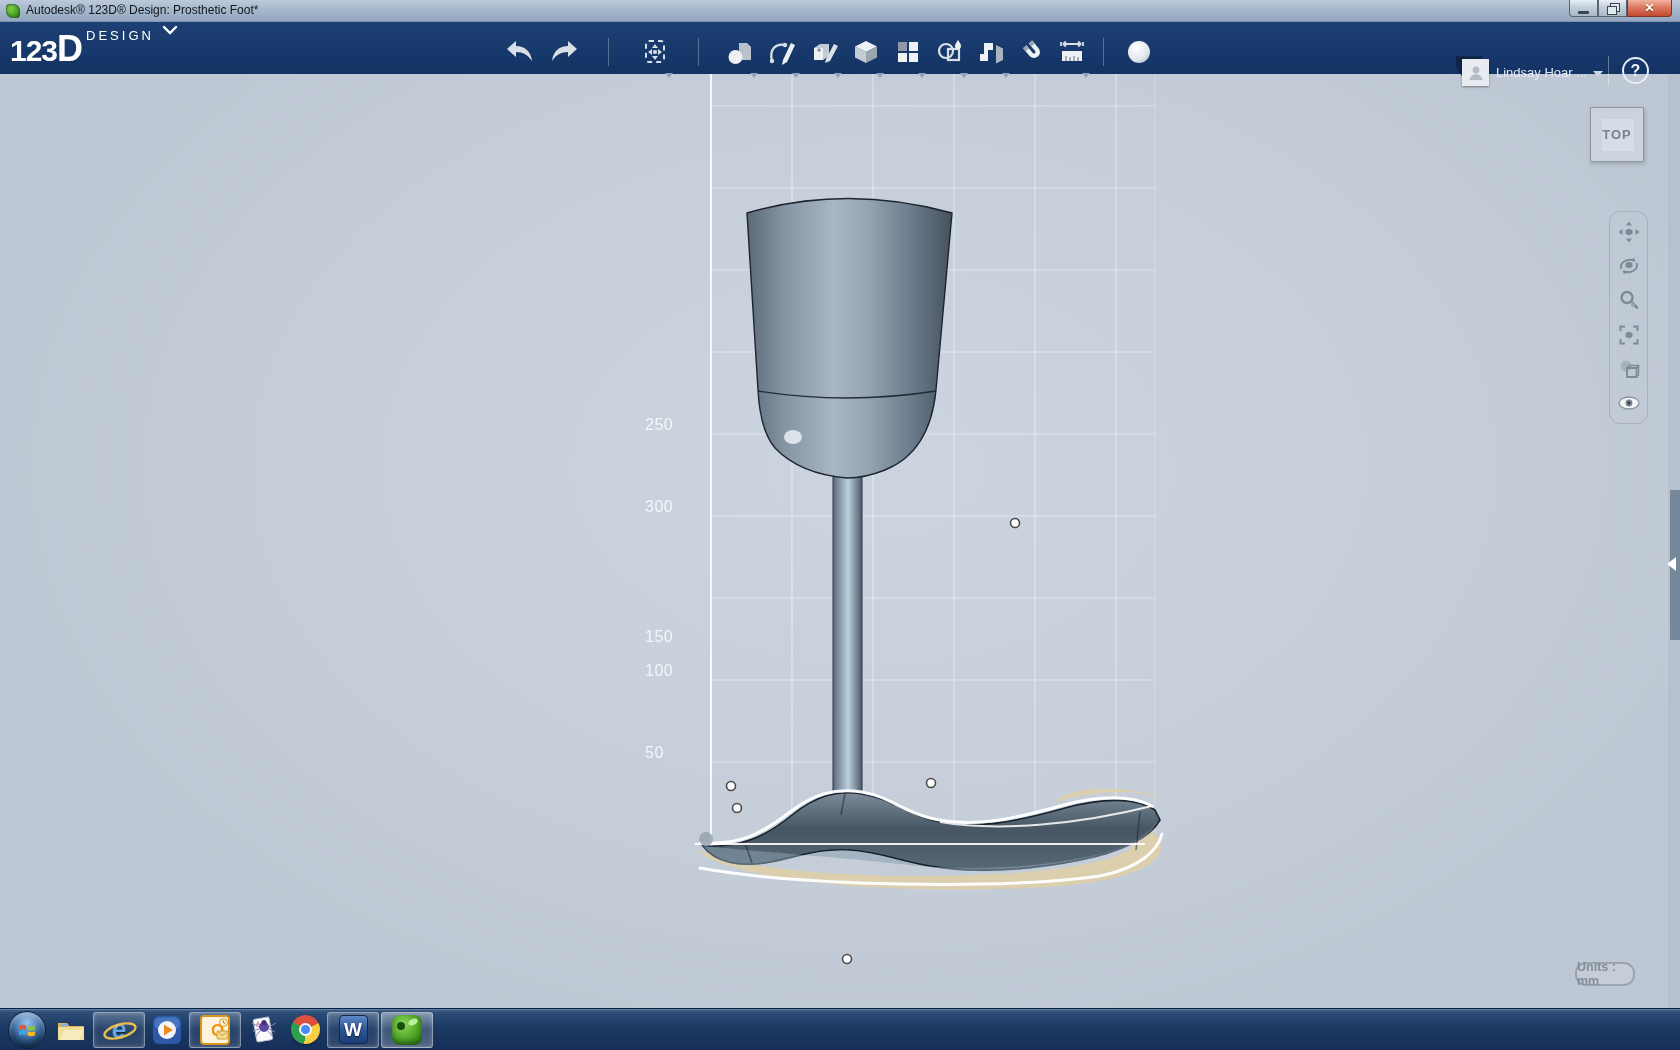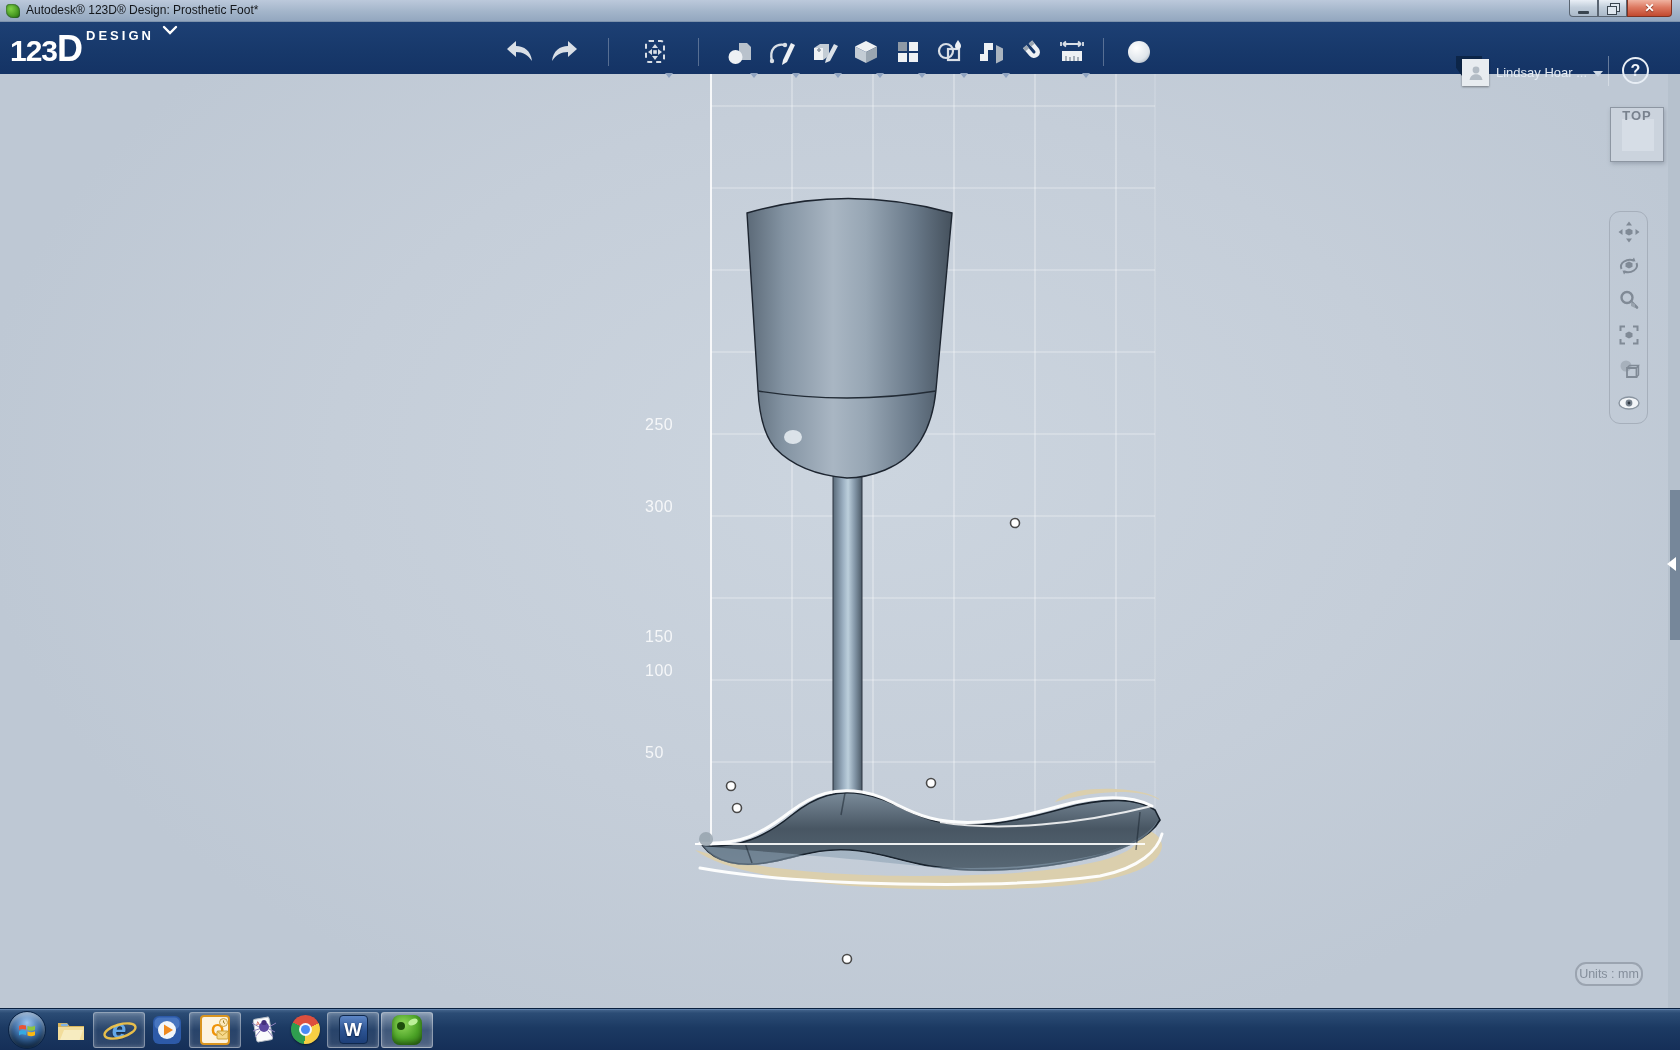--- a/index.html
+++ b/index.html
@@ -27,21 +27,21 @@
   .glyph-restore { position:relative; width:11px; height:10px; }
   .glyph-restore::before { content:""; position:absolute; left:3px; top:0; width:8px; height:7px; border:1.5px solid #3a4550; background:#dfe7ef; }
   .glyph-restore::after { content:""; position:absolute; left:0; top:3px; width:8px; height:7px; border:1.5px solid #3a4550; background:#dfe7ef; }
 
   
   .appbar { position:absolute; left:0; top:22px; width:1680px; height:52px;
     background:linear-gradient(#1d4074, #17386a 60%, #143365); z-index:40; }
   .brand { position:absolute; left:10px; top:6px; display:flex; align-items:flex-start; color:#fff; cursor:pointer; }
   .brand-main { font-size:30px; font-weight:800; letter-spacing:-1px; }
   .brand-main .big-d { font-size:36px; }
-  .brand-sub { font-size:13px; font-weight:700; letter-spacing:3px; margin-left:4px; }
+  .brand-sub { font-size:13px; font-weight:400; letter-spacing:3px; margin-left:4px; }
   .brand-chev { margin-left:8px; position:relative; top:-3px; }
 
   .toolbtn { position:absolute; top:30px; width:38px; height:40px; transform:translate(-50%,-50%);
     display:flex; align-items:center; justify-content:center; border-radius:3px; cursor:pointer; }
   .caret { position:absolute; right:1px; bottom:-6px; width:0; height:0;
     border-left:4px solid transparent; border-right:4px solid transparent; border-top:5px solid #8fa3c0; }
   .sep-v { position:absolute; top:16px; width:1px; height:28px; background:rgba(255,255,255,.28); }
 
   .user-area { position:absolute; right:0; top:22px; height:52px; width:280px; }
   .avatar-fold { position:absolute; left:56px; top:12px; width:26px; height:26px; background:#0c2548;
@@ -57,39 +57,39 @@
 
   
   .canvas { position:absolute; left:0; top:74px; width:1680px; height:934px;
     background:radial-gradient(ellipse 900px 600px at 52% 42%, #ccd5df 0%, #c5ced9 60%, #bec8d4 100%); }
   .grid-svg, .model-svg { position:absolute; left:0; top:0; }
   .axis-label { position:absolute; width:60px; text-align:left; font-size:16px;
     color:rgba(255,255,255,.82); letter-spacing:.5px; }
 
   .viewcube { position:absolute; left:1590px; top:107px; width:54px; height:55px;
     background:#cbd3dd; border:1px solid #8d96a2; box-shadow:1px 2px 4px rgba(90,100,115,.35);
-    display:flex; justify-content:center; cursor:pointer;margin-left:20px; }
+    display:flex; align-items:center; justify-content:center; cursor:pointer; }
   .viewcube-inner { position:absolute; left:11px; top:11px; width:32px; height:32px; background:#d6dde6; }
   .viewcube-label { position:relative; font-size:13px; font-weight:700; color:#7b druck;
     color:#79828e; letter-spacing:1px; }
 
   .navbar { position:absolute; left:1609px; top:211px; width:39px; height:213px;
     border:1px solid #a6afbb; border-radius:11px; display:flex; flex-direction:column;
     align-items:center; justify-content:space-between; padding:7px 0; }
   .navbtn { width:26px; height:26px; display:flex; align-items:center; justify-content:center; cursor:pointer; }
 
   .gutter { position:absolute; left:1668px; top:74px; width:12px; height:934px; background:#b6c1cd; }
   .flyout-tab { position:absolute; left:1670px; top:490px; width:10px; height:150px; background:#76879a; cursor:pointer; }
   .flyout-arrow { position:absolute; left:-3px; top:67px; width:0; height:0;
     border-top:7px solid transparent; border-bottom:7px solid transparent; border-right:9px solid #fff; }
 
-  .units-pill { position:absolute; left:1575px; top:962px; width:68px; height:24px;
+  .units-pill { position:absolute; left:1575px; top:962px; width:60px; height:24px;
     border:2px solid #9ba4b0; border-radius:11px; background:rgba(255,255,255,.10);
     display:flex; align-items:center; justify-content:center;
-    font-size:12.5px; font-weight:400; color:#848e9b; cursor:pointer; }
+    font-size:12.5px; font-weight:700; color:#848e9b; cursor:pointer; }
 
   
   .taskbar { position:absolute; left:0; top:1008px; width:1680px; height:42px;
     background:linear-gradient(#48688f 0%, #2b4c75 10%, #1c3a63 45%, #152f58 100%);
     border-top:1px solid #09203f; box-shadow:inset 0 1px 0 #5d7fa9; z-index:60;
     display:flex; align-items:center; }
   .tb-left { display:flex; align-items:center; height:100%; padding-left:4px; }
   .start-orb { width:38px; height:38px; border-radius:50%; margin:0 4px; position:relative;
     background:radial-gradient(circle at 50% 30%, #9cc4ee 0%, #3e70aa 45%, #123258 85%);
     border:1px solid #0b2344; box-shadow:inset 0 -4px 8px rgba(0,0,0,.45), inset 0 3px 5px rgba(255,255,255,.55);

